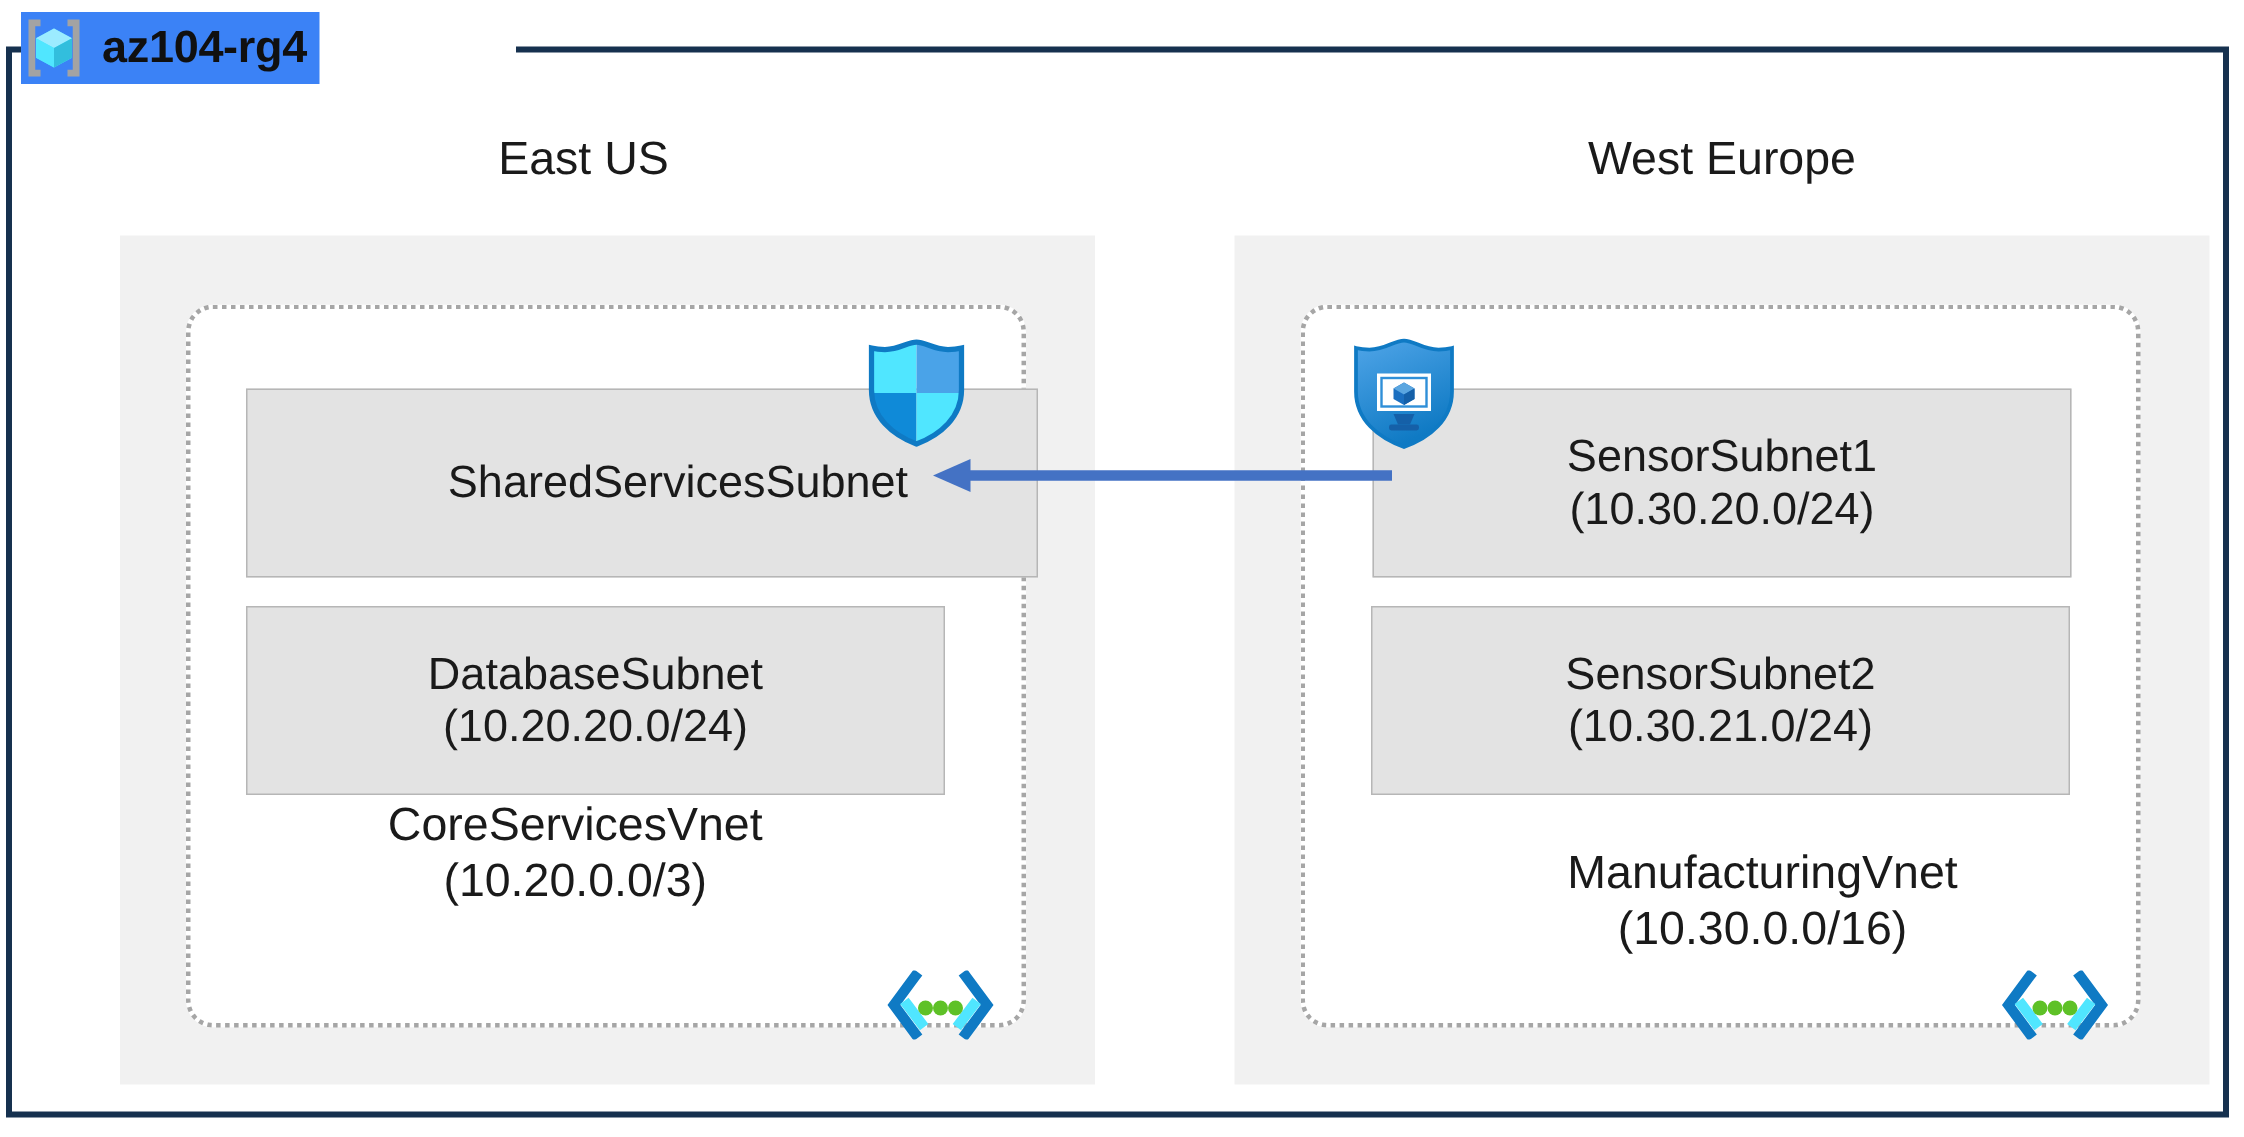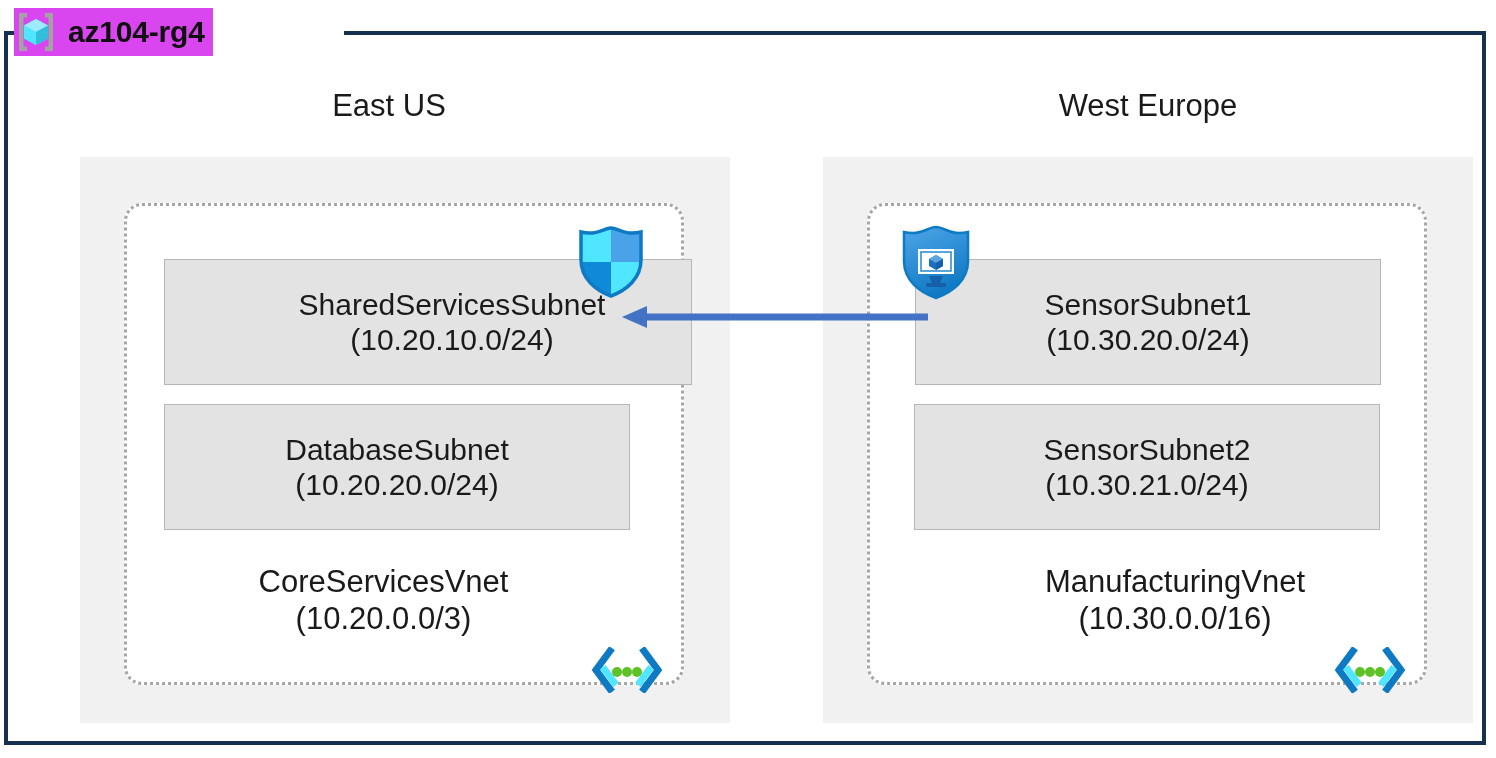--- a/index.html
+++ b/index.html
@@ -45,21 +45,21 @@
   }
 
   .rg-title {
     position: absolute;
     left: 14px;
     top: 8px;
     height: 48px;
     display: flex;
     align-items: center;
     gap: 10px;
-    background: #d946ef;
+    background: #3b82f6;
     padding-right: 8px;
   }
   .rg-title-text {
     font-size: 30px;
     font-weight: bold;
     color: #101010;
     letter-spacing: -0.2px;
     white-space: nowrap;
   }
 
@@ -120,21 +120,21 @@
   .vnet-caption {
     position: absolute;
     text-align: center;
     line-height: 1.18;
   }
   .vnet-caption .cap-line {
     font-size: 31px;
     color: #1a1a1a;
     white-space: nowrap;
   }
-  .cap-core { left: 124px; top: 564px; width: 519px; }
+  .cap-core { left: 124px; top: 532px; width: 519px; }
   .cap-manu { left: 867px; top: 564px; width: 560px; padding-left: 28px; }
 
   
   .icon {
     position: absolute;
     line-height: 0;
   }
   .icon-rg        { width: 44px;  height: 44px; position: static; }
   .icon-nsg       { left: 578px; top: 226px;  width: 66px; height: 72px; }
   .icon-asg       { left: 900px; top: 224px;  width: 72px; height: 76px; }
@@ -174,21 +174,20 @@
     <span class="rg-title-text">az104-rg4</span>
   </div>
 
   <div class="region region-east"></div>
   <div class="region-label region-label-east">East US</div>
 
   <div class="vnet vnet-core"></div>
 
   <div class="subnet subnet-shared">
     <span class="subnet-line">SharedServicesSubnet</span>
-    <span class="subnet-line">(10.20.10.0/24)</span>
   </div>
 
   <div class="subnet subnet-db">
     <span class="subnet-line">DatabaseSubnet</span>
     <span class="subnet-line">(10.20.20.0/24)</span>
   </div>
 
   <div class="vnet-caption cap-core">
     <div class="cap-line">CoreServicesVnet</div>
     <div class="cap-line">(10.20.0.0/3)</div>

